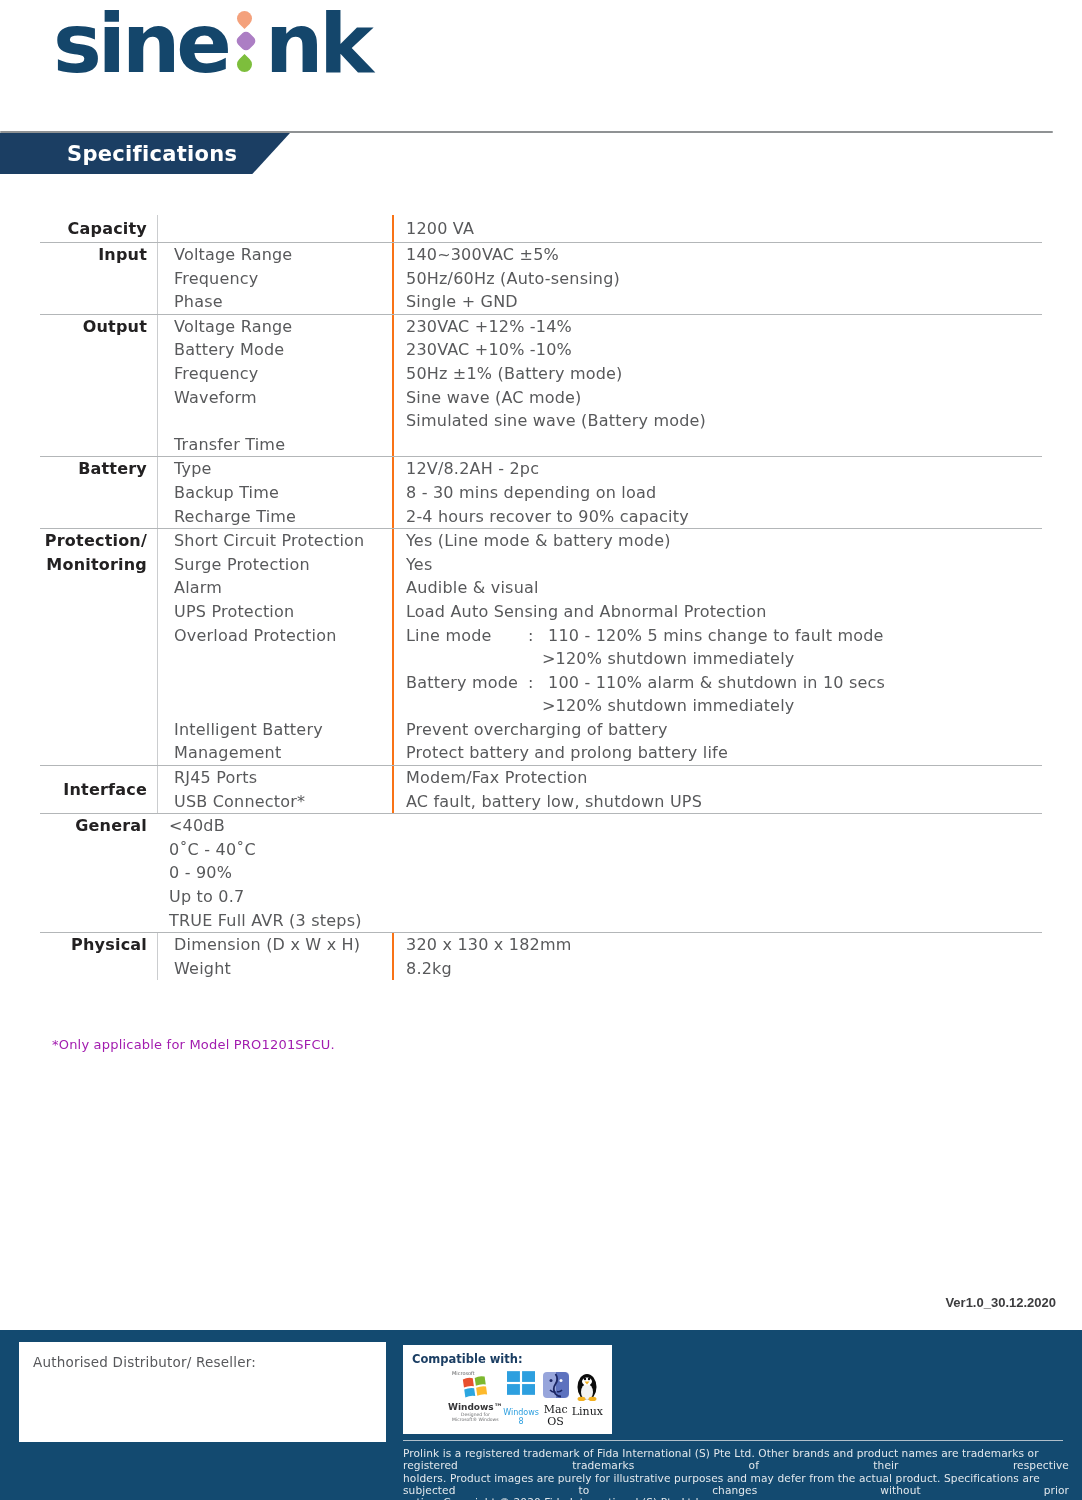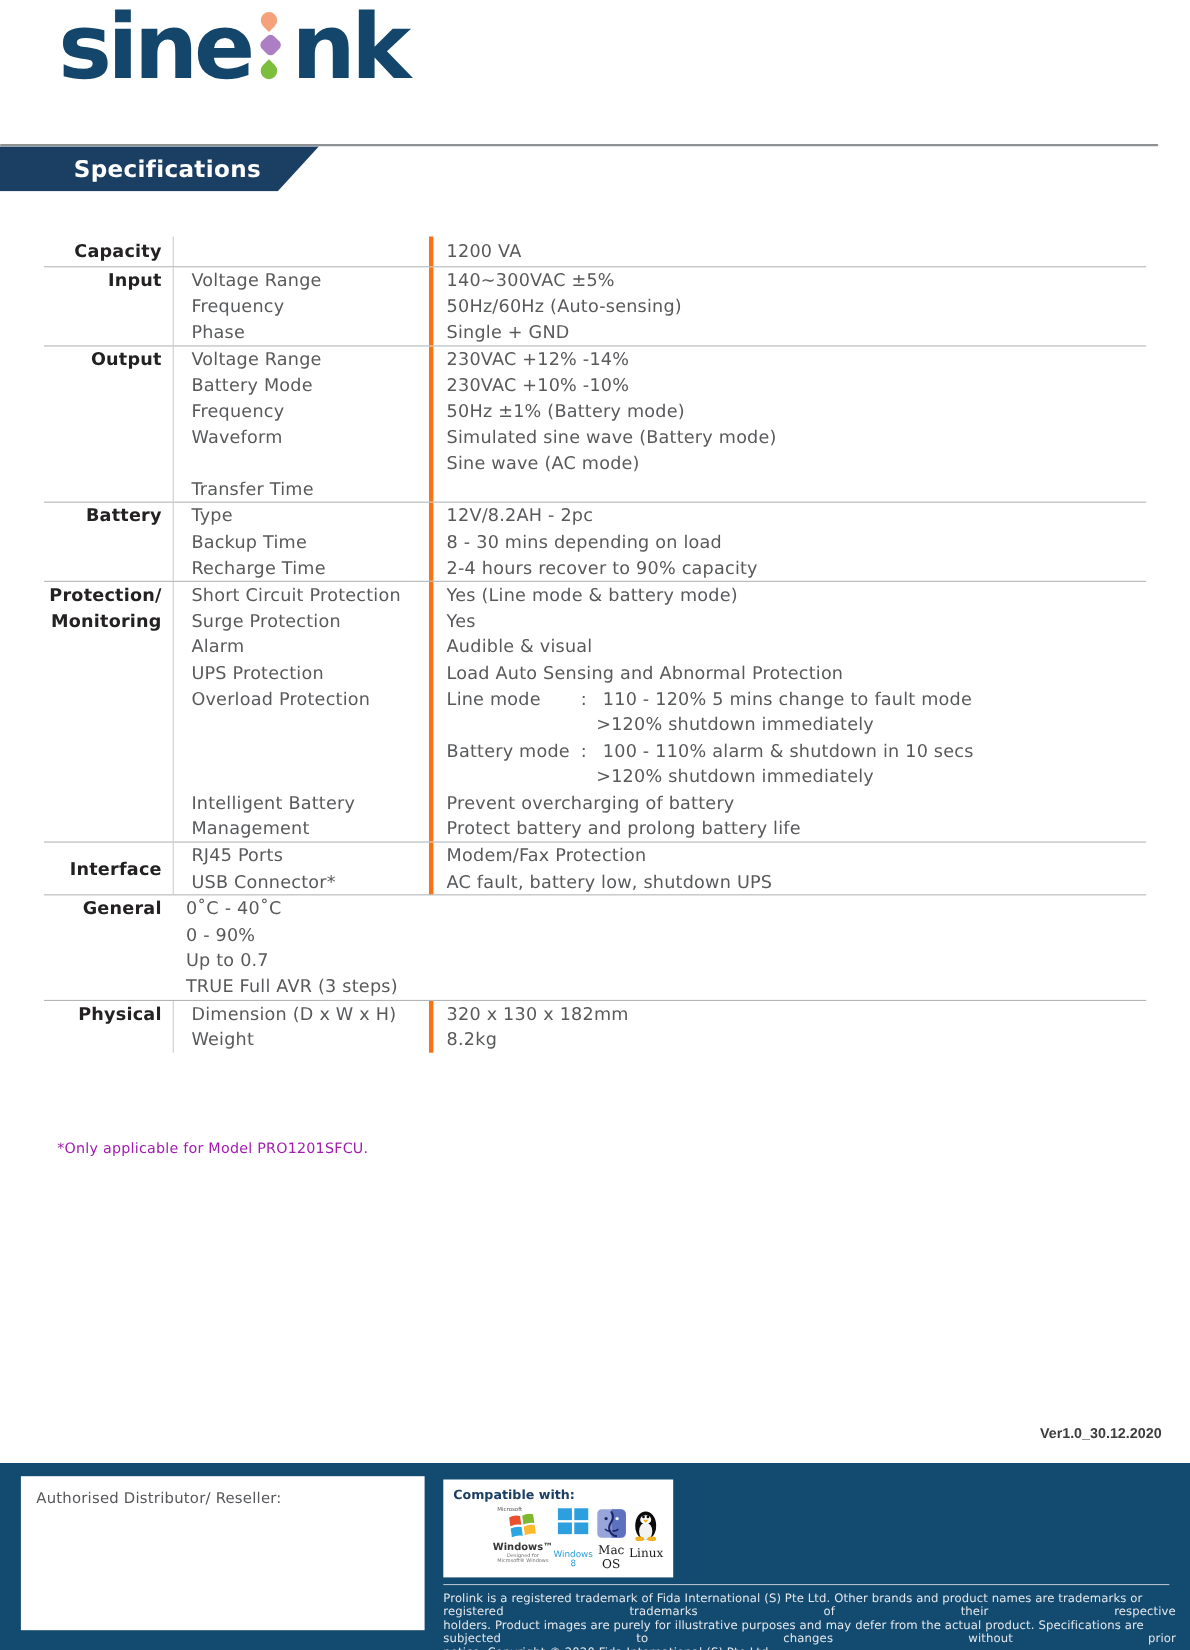--- a/index.html
+++ b/index.html
@@ -21,36 +21,36 @@
           clip-path:polygon(0 0,100% 0,87% 100%,0 100%);display:flex;align-items:center;}
   .ribbon .t{color:#fff;font-weight:bold;font-size:21px;letter-spacing:.3px;padding-left:67px;}
 
   
   .spec{position:absolute;left:40px;top:215px;width:1002px;font-size:16px;letter-spacing:.2px;}
   .group{display:flex;align-items:stretch;}
   .group.ruled{border-bottom:1px solid #B3B6B8;}
   .cat{width:117px;box-sizing:border-box;padding-right:10px;display:flex;flex-direction:column;align-items:flex-end;}
   .cat.center{justify-content:center;}
   .cat-line{font-weight:bold;color:#232122;line-height:23.6px;white-space:nowrap;}
-  .par{width:237px;box-sizing:border-box;border-left:1px solid #CBCDCF;border-right:4px solid #f97316;padding-left:16px;}
+  .par{width:237px;box-sizing:border-box;border-left:1px solid #CBCDCF;border-right:2px solid #f97316;padding-left:16px;}
   .val{flex:1;box-sizing:border-box;padding-left:12px;}
   .line{line-height:23.6px;white-space:nowrap;}
   .group.first .line,.group.first .cat-line{line-height:27px;}
   .indent{padding-left:136px;}
   .mode{display:inline-block;width:122px;}
   .colon{display:inline-block;width:20px;}
 
   
   .footnote{position:absolute;left:52px;top:1037px;font-size:13px;color:#a21caf;letter-spacing:.2px;}
   .version{position:absolute;right:26px;top:1295px;font-size:13px;font-weight:bold;color:#3C3C3E;
            font-family:"Liberation Sans",sans-serif;}
 
   
   .footer{position:absolute;left:0;top:1330px;width:1082px;height:170px;background:#134A70;}
-  .dist-box{position:absolute;left:19px;top:12px;width:367px;height:140px;background:#fff;box-sizing:border-box;padding:12px 14px;}
+  .dist-box{position:absolute;left:19px;top:12px;width:367px;height:100px;background:#fff;box-sizing:border-box;padding:12px 14px;}
   .dist-label{font-size:13.5px;color:#57585B;letter-spacing:.2px;}
   .compat-box{position:absolute;left:403px;top:15px;width:209px;height:89px;background:#fff;box-sizing:border-box;padding:7px 9px 4px;}
   .compat-label{font-size:11.5px;font-weight:bold;color:#1B3E63;}
   .logos{display:flex;justify-content:space-between;align-items:flex-start;margin-top:5px;}
   .logo-item{text-align:center;}
   .li-legacy{width:56px;margin-left:36px;} .li-w8{width:50px;} .li-mac{width:44px;} .li-linux{width:38px;}
   .ms-tiny{font-size:5px;color:#5B5C5E;text-align:left;margin-left:4px;line-height:5px;}
   .win-word{font-size:9px;font-weight:bold;color:#353537;line-height:10px;}
   .win-sub{font-size:4.5px;color:#6E6F71;line-height:5px;}
   .w8-caption{font-size:8px;color:#2D9FDF;margin-top:9px;}
@@ -124,22 +124,22 @@
           <div class="line">Battery Mode</div>
           <div class="line">Frequency</div>
           <div class="line">Waveform</div>
           <div class="line">&nbsp;</div>
           <div class="line">Transfer Time</div>
         </div>
         <div class="val">
           <div class="line">230VAC +12% -14%</div>
           <div class="line">230VAC +10% -10%</div>
           <div class="line">50Hz ±1% (Battery mode)</div>
+          <div class="line">Sine wave (AC mode)</div>
           <div class="line">Simulated sine wave (Battery mode)</div>
-          <div class="line">Sine wave (AC mode)</div>
         </div>
       </div>
       <div class="group ruled">
         <div class="cat">
           <div class="cat-line">Battery</div>
         </div>
         <div class="par">
           <div class="line">Type</div>
           <div class="line">Backup Time</div>
           <div class="line">Recharge Time</div>
@@ -191,20 +191,21 @@
         <div class="val">
           <div class="line">Modem/Fax Protection</div>
           <div class="line">AC fault, battery low, shutdown UPS</div>
         </div>
       </div>
       <div class="group ruled">
         <div class="cat">
           <div class="cat-line">General</div>
         </div>
         <div class="val">
+          <div class="line">&lt;40dB</div>
           <div class="line">0˚C - 40˚C</div>
           <div class="line">0 - 90%</div>
           <div class="line">Up to 0.7</div>
           <div class="line">TRUE Full AVR (3 steps)</div>
         </div>
       </div>
       <div class="group">
         <div class="cat">
           <div class="cat-line">Physical</div>
         </div>

